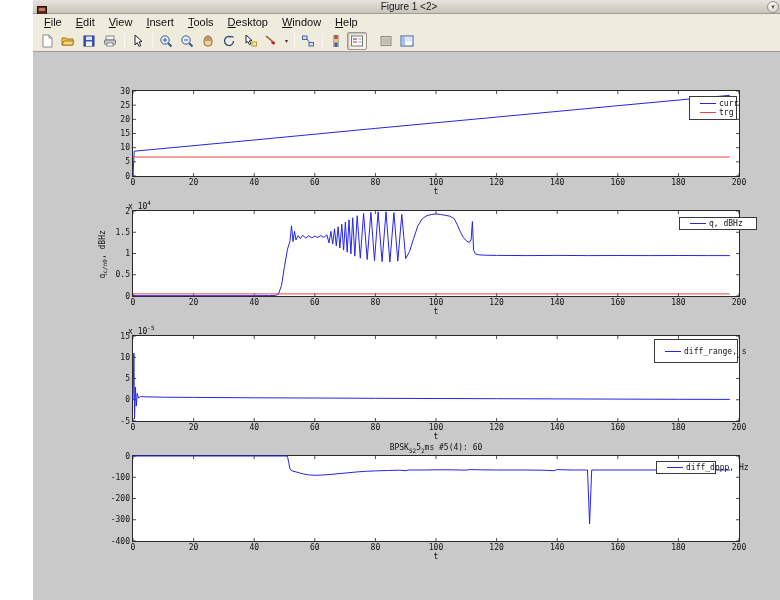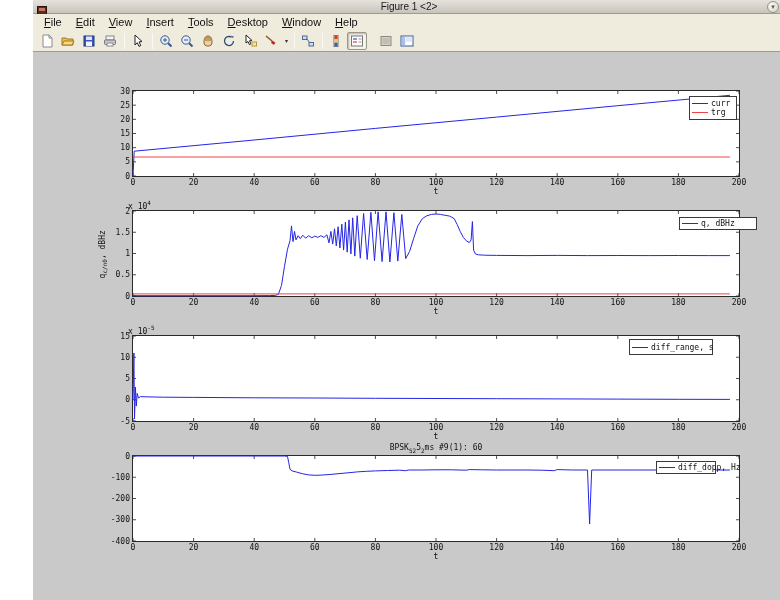--- a/index.html
+++ b/index.html
@@ -41,21 +41,21 @@
   .subplot svg { position:absolute; left:0; top:0; overflow:visible; }
   .axlabel { position:absolute; left:0; width:100%; text-align:center;
     font:8px "DejaVu Sans Mono", monospace; color:#111; }
   .expo { position:absolute; font:8px "DejaVu Sans Mono", monospace; color:#111; white-space:nowrap; }
   .expo sup, .ptitle sub, .ylab sub { font-size:6px; }
   .ptitle { position:absolute; left:0; width:100%; text-align:center;
     font:8px "DejaVu Sans Mono", monospace; color:#111; white-space:nowrap; }
   .ylab { position:absolute; font:8px "DejaVu Sans Mono", monospace; color:#111;
     width:120px; text-align:center; transform:rotate(-90deg); }
   .legend { position:absolute; background:#fff; border:1px solid #3a3a3a;
-    display:flex; flex-direction:column; justify-content:space-evenly; padding:1px 2px; }
+    display:flex; flex-direction:column; justify-content:space-evenly; padding:1px 10px; }
   .lrow { display:flex; align-items:center; gap:3px; }
   .lsample { display:inline-block; width:16px; height:1px; flex:0 0 auto; }
   .llabel { font:8px "DejaVu Sans Mono", monospace; color:#111; white-space:nowrap; }
 </style>
 </head>
 <body>
 
 <div class="window">
 
   <div class="titlebar">
@@ -381,21 +381,21 @@
           <line x1="0" y1="21.249999999999993" x2="3" y2="21.249999999999993" stroke="#222" stroke-width="0.8"></line>
           <line x1="606" y1="21.249999999999993" x2="603" y2="21.249999999999993" stroke="#222" stroke-width="0.8"></line>
           <text x="-3" y="23.749999999999993" text-anchor="end" font-size="8" fill="#111" font-family="DejaVu Sans Mono, monospace">10</text>
           <line x1="0" y1="0" x2="3" y2="0" stroke="#222" stroke-width="0.8"></line>
           <line x1="606" y1="0" x2="603" y2="0" stroke="#222" stroke-width="0.8"></line>
           <text x="-3" y="2.5" text-anchor="end" font-size="8" fill="#111" font-family="DejaVu Sans Mono, monospace">15</text>
           <polyline points="0.0,63.8 0.9,17.0 1.5,82.9 2.4,51.0 3.3,70.1 4.2,57.4 5.5,62.0 7.6,60.6 12.1,60.8 30.3,61.2 60.6,61.4 121.2,61.8 181.8,62.0 242.4,62.3 303.0,62.5 363.6,62.7 424.2,62.9 484.8,63.1 545.4,63.3 596.9,63.4" fill="none" stroke="#2525e6" stroke-width="1"></polyline>
         </svg>
         <div class="axlabel" style="top: 96px;">t</div>
         <div class="expo" style="top: -12px; left: -5px;">x 10<sup>-5</sup></div>
-        <div class="legend" style="left: 496px; top: 3px; width: 84px; height: 16px;">
+        <div class="legend" style="left: 521px; top: 3px; width: 84px; height: 24px;">
           <div class="lrow">
             <span class="lsample" style="background: rgb(37, 37, 230);"></span>
             <span class="llabel">diff_range, s</span>
           </div>
         </div>
       </div>
     <div class="subplot" id="plot3" style="left: 99px; top: 403px; width: 608px; height: 87px;">
         <svg width="606" height="85">
           <line x1="0" y1="85" x2="0" y2="82" stroke="#222" stroke-width="0.8"></line>
           <line x1="0" y1="0" x2="0" y2="3" stroke="#222" stroke-width="0.8"></line>
@@ -441,21 +441,21 @@
           <text x="-3" y="45" text-anchor="end" font-size="8" fill="#111" font-family="DejaVu Sans Mono, monospace">-200</text>
           <line x1="0" y1="21.25" x2="3" y2="21.25" stroke="#222" stroke-width="0.8"></line>
           <line x1="606" y1="21.25" x2="603" y2="21.25" stroke="#222" stroke-width="0.8"></line>
           <text x="-3" y="23.75" text-anchor="end" font-size="8" fill="#111" font-family="DejaVu Sans Mono, monospace">-100</text>
           <line x1="0" y1="0" x2="3" y2="0" stroke="#222" stroke-width="0.8"></line>
           <line x1="606" y1="0" x2="603" y2="0" stroke="#222" stroke-width="0.8"></line>
           <text x="-3" y="2.5" text-anchor="end" font-size="8" fill="#111" font-family="DejaVu Sans Mono, monospace">0</text>
           <polyline points="0.0,0.0 60.6,0.0 121.2,0.0 151.5,0.0 154.5,0.4 155.7,6.4 157.0,13.2 159.1,14.9 163.6,16.1 169.7,17.8 175.7,18.9 181.8,19.3 187.9,19.1 197.0,18.5 206.0,17.6 215.1,16.8 224.2,15.9 233.3,15.3 242.4,14.9 254.5,14.5 266.6,14.2 272.7,14.7 275.7,14.0 287.8,14.0 303.0,13.8 318.2,13.8 333.3,14.2 336.3,13.6 348.4,13.8 363.6,14.0 378.8,14.0 393.9,14.0 409.1,14.2 421.2,14.7 424.2,13.6 439.3,14.0 454.5,14.0 456.6,68.0 458.7,14.0 469.7,14.0 484.8,14.0 499.9,14.0 515.1,14.0 530.3,14.0 545.4,14.0 560.6,14.0 575.7,14.0 596.9,14.0" fill="none" stroke="#2525e6" stroke-width="1"></polyline>
         </svg>
         <div class="axlabel" style="top: 96px;">t</div>
-        <div class="ptitle" style="top: -13px;"><span>BPSK</span><sub>52</sub><span>5</span><sub>2</sub><span>ms #9(1): 60</span></div>
+        <div class="ptitle" style="top: -13px;"><span>BPSK</span><sub>52</sub><span>5</span><sub>2</sub><span>ms #5(4): 60</span></div>
         <div class="legend" style="left: 523px; top: 5px; width: 60px; height: 13px;">
           <div class="lrow">
             <span class="lsample" style="background: rgb(37, 37, 230);"></span>
             <span class="llabel">diff_dopp, Hz</span>
           </div>
         </div>
       </div>
   </div>
 
 </div>

